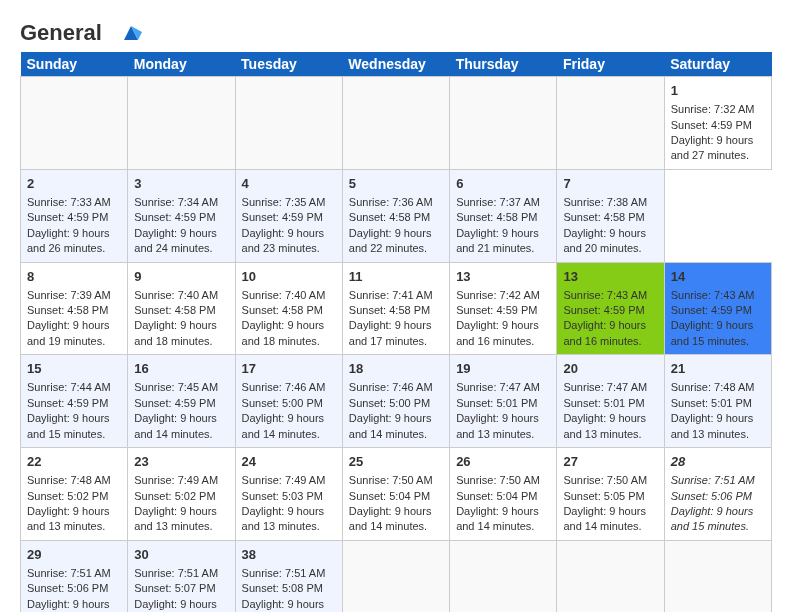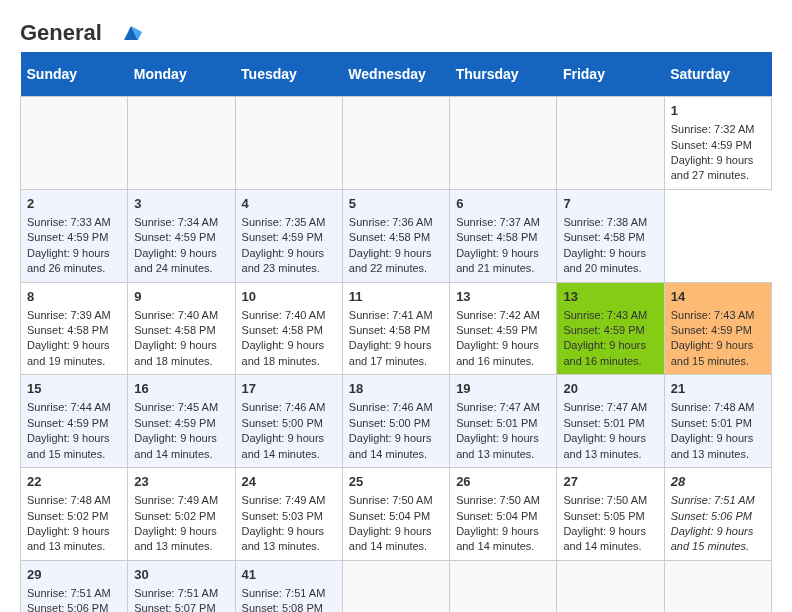--- a/index.html
+++ b/index.html
@@ -35,21 +35,21 @@
     }
     table {
       width: 100%;
       border-collapse: collapse;
       table-layout: fixed;
     }
     th {
       background-color: #1565C0;
       color: #fff;
       text-align: left;
-      padding: 14px 6px;
+      padding: 4px 6px;
       font-size: 14px;
       font-weight: bold;
     }
     td {
       border: 1px solid #ccc;
       vertical-align: top;
       padding: 5px 6px;
       font-size: 11px;
       color: #333;
       line-height: 1.4;
@@ -118,21 +118,21 @@
         <td style="background: rgb(240, 244, 255);"><span class="day-num">6</span>Sunrise: 7:37 AM<br>Sunset: 4:58 PM<br>Daylight: 9 hours and 21 minutes.</td>
         <td style="background: rgb(240, 244, 255);"><span class="day-num">7</span>Sunrise: 7:38 AM<br>Sunset: 4:58 PM<br>Daylight: 9 hours and 20 minutes.</td>
       </tr>
       <tr>
         <td style="background: rgb(255, 255, 255);"><span class="day-num">8</span>Sunrise: 7:39 AM<br>Sunset: 4:58 PM<br>Daylight: 9 hours and 19 minutes.</td>
         <td style="background: rgb(255, 255, 255);"><span class="day-num">9</span>Sunrise: 7:40 AM<br>Sunset: 4:58 PM<br>Daylight: 9 hours and 18 minutes.</td>
         <td style="background: rgb(255, 255, 255);"><span class="day-num">10</span>Sunrise: 7:40 AM<br>Sunset: 4:58 PM<br>Daylight: 9 hours and 18 minutes.</td>
         <td style="background: rgb(255, 255, 255);"><span class="day-num">11</span>Sunrise: 7:41 AM<br>Sunset: 4:58 PM<br>Daylight: 9 hours and 17 minutes.</td>
         <td style="background: rgb(255, 255, 255);"><span class="day-num">13</span>Sunrise: 7:42 AM<br>Sunset: 4:59 PM<br>Daylight: 9 hours and 16 minutes.</td>
         <td style="background: #84cc16;"><span class="day-num">13</span>Sunrise: 7:43 AM<br>Sunset: 4:59 PM<br>Daylight: 9 hours and 16 minutes.</td>
-        <td style="background: #fdba74;"><span class="day-num">14</span>Sunrise: 7:43 AM<br>Sunset: 4:59 PM<br>Daylight: 9 hours and 15 minutes.</td>
+        <td style="background: #3b82f6;"><span class="day-num">14</span>Sunrise: 7:43 AM<br>Sunset: 4:59 PM<br>Daylight: 9 hours and 15 minutes.</td>
       </tr>
       <tr>
         <td style="background: rgb(240, 244, 255);"><span class="day-num">15</span>Sunrise: 7:44 AM<br>Sunset: 4:59 PM<br>Daylight: 9 hours and 15 minutes.</td>
         <td style="background: rgb(240, 244, 255);"><span class="day-num">16</span>Sunrise: 7:45 AM<br>Sunset: 4:59 PM<br>Daylight: 9 hours and 14 minutes.</td>
         <td style="background: rgb(240, 244, 255);"><span class="day-num">17</span>Sunrise: 7:46 AM<br>Sunset: 5:00 PM<br>Daylight: 9 hours and 14 minutes.</td>
         <td style="background: rgb(240, 244, 255);"><span class="day-num">18</span>Sunrise: 7:46 AM<br>Sunset: 5:00 PM<br>Daylight: 9 hours and 14 minutes.</td>
         <td style="background: rgb(240, 244, 255);"><span class="day-num">19</span>Sunrise: 7:47 AM<br>Sunset: 5:01 PM<br>Daylight: 9 hours and 13 minutes.</td>
         <td style="background: rgb(240, 244, 255);"><span class="day-num">20</span>Sunrise: 7:47 AM<br>Sunset: 5:01 PM<br>Daylight: 9 hours and 13 minutes.</td>
         <td style="background: rgb(240, 244, 255);"><span class="day-num">21</span>Sunrise: 7:48 AM<br>Sunset: 5:01 PM<br>Daylight: 9 hours and 13 minutes.</td>
       </tr>
@@ -141,20 +141,20 @@
         <td style="background: rgb(255, 255, 255);"><span class="day-num">23</span>Sunrise: 7:49 AM<br>Sunset: 5:02 PM<br>Daylight: 9 hours and 13 minutes.</td>
         <td style="background: rgb(255, 255, 255);"><span class="day-num">24</span>Sunrise: 7:49 AM<br>Sunset: 5:03 PM<br>Daylight: 9 hours and 13 minutes.</td>
         <td style="background: rgb(255, 255, 255);"><span class="day-num">25</span>Sunrise: 7:50 AM<br>Sunset: 5:04 PM<br>Daylight: 9 hours and 14 minutes.</td>
         <td style="background: rgb(255, 255, 255);"><span class="day-num">26</span>Sunrise: 7:50 AM<br>Sunset: 5:04 PM<br>Daylight: 9 hours and 14 minutes.</td>
         <td style="background: rgb(255, 255, 255);"><span class="day-num">27</span>Sunrise: 7:50 AM<br>Sunset: 5:05 PM<br>Daylight: 9 hours and 14 minutes.</td>
         <td style="background: rgb(255, 255, 255); font-style: italic;"><span class="day-num">28</span>Sunrise: 7:51 AM<br>Sunset: 5:06 PM<br>Daylight: 9 hours and 15 minutes.</td>
       </tr>
       <tr>
         <td style="background: rgb(240, 244, 255);"><span class="day-num">29</span>Sunrise: 7:51 AM<br>Sunset: 5:06 PM<br>Daylight: 9 hours and 15 minutes.</td>
         <td style="background: rgb(240, 244, 255);"><span class="day-num">30</span>Sunrise: 7:51 AM<br>Sunset: 5:07 PM<br>Daylight: 9 hours and 16 minutes.</td>
-        <td style="background: rgb(240, 244, 255);"><span class="day-num">41</span>Sunrise: 7:51 AM<br>Sunset: 5:08 PM<br>Daylight: 9 hours and 16 minutes.</td>
+        <td style="background: rgb(240, 244, 255);"><span class="day-num">38</span>Sunrise: 7:51 AM<br>Sunset: 5:08 PM<br>Daylight: 9 hours and 16 minutes.</td>
         <td class="empty"></td>
         <td class="empty"></td>
         <td class="empty"></td>
         <td class="empty"></td>
       </tr>
     </tbody>
 </table>
 
 </body></html>

